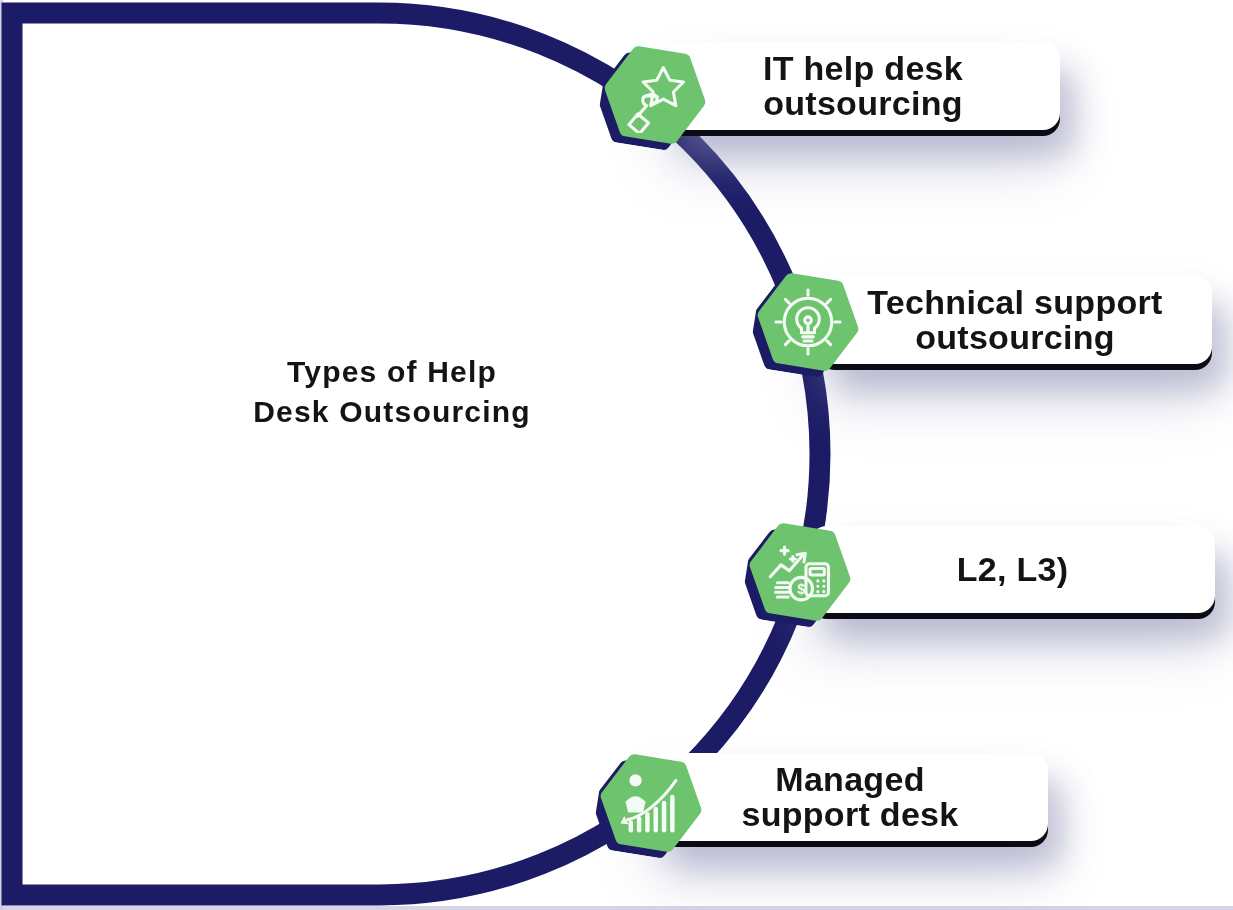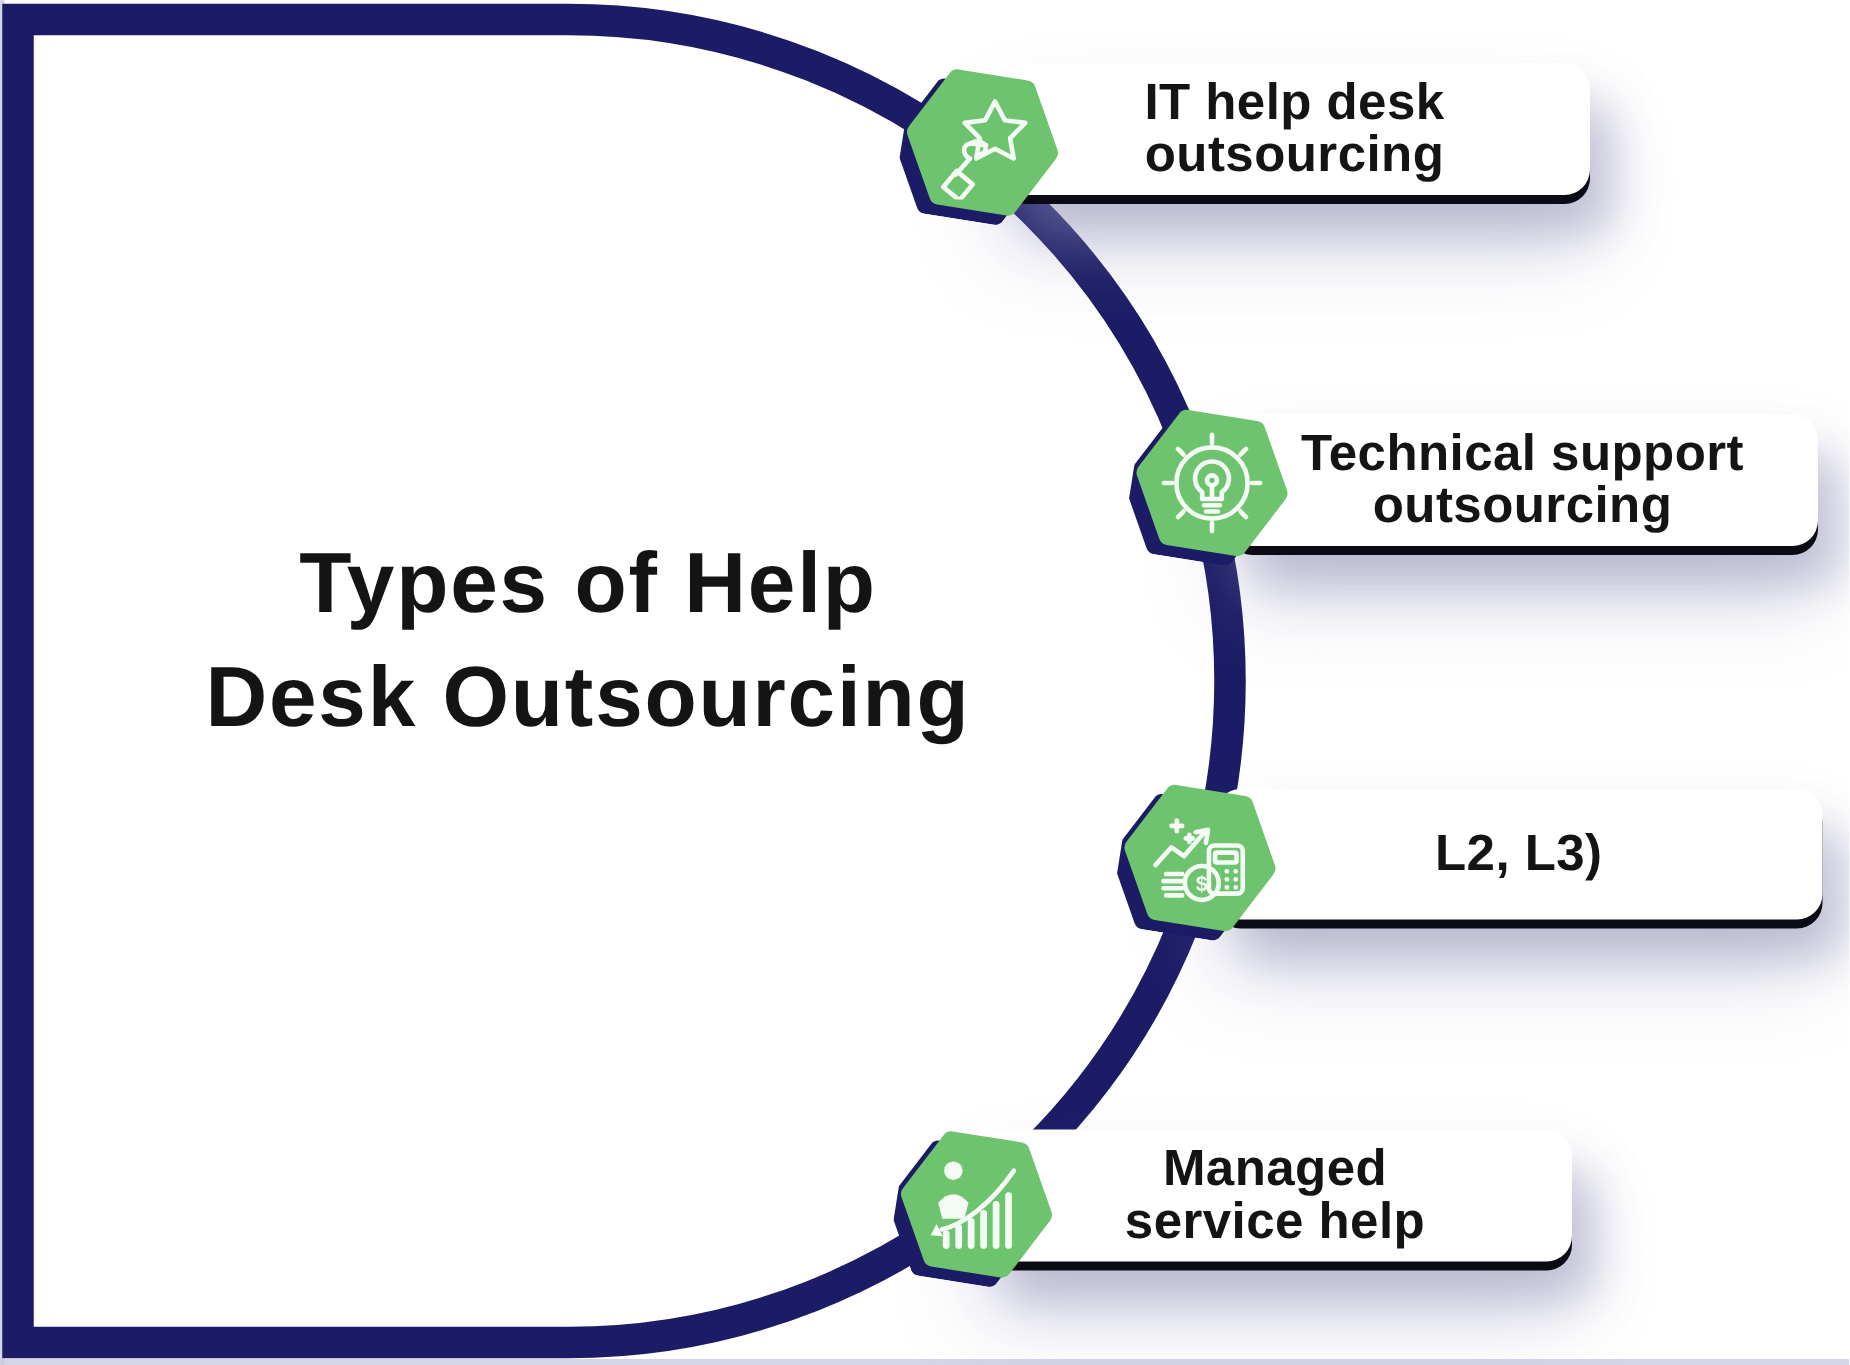--- a/index.html
+++ b/index.html
@@ -11,21 +11,21 @@
     position:relative;width:1233px;height:910px;background:#ffffff;overflow:hidden;
     font-family:"Liberation Sans", sans-serif;
   }
   .edge-strip{position:absolute;background:var(--edge);opacity:.75;z-index:0;}
   .edge-left{left:0;top:0;width:3px;height:100%;}
   .edge-bottom{left:0;top:906px;width:100%;height:4px;}
   #frame-svg{position:absolute;left:0;top:0;z-index:1;}
   #frame-svg .frame-path{fill:none;stroke:var(--navy);stroke-width:21;stroke-linejoin:miter;}
   .main-title{
     position:absolute;left:67px;top:352px;width:650px;z-index:2;
-    text-align:center;color:var(--text);font-weight:800;font-size:57px;
+    text-align:center;color:var(--text);font-weight:800;font-size:30px;
     line-height:1.33;letter-spacing:1.2px;
   }
   .label-card{
     position:absolute;z-index:3;background:var(--card-bg);border-radius:17px;
     display:flex;flex-direction:column;align-items:center;justify-content:center;
     box-shadow:0 6px 0 var(--hard-shadow), 16px 26px 30px var(--soft-shadow), 0 38px 55px rgba(150,150,190,0.30);
   }
   .card-line{
     color:var(--text);font-weight:800;font-size:34px;line-height:35px;
     letter-spacing:.3px;text-align:center;white-space:nowrap;
@@ -66,21 +66,21 @@
     <div class="card-line">Technical support</div>
     <div class="card-line">outsourcing</div>
   </div>
 
   <div class="label-card" style="left:810px;top:526px;width:405px;height:87px;">
     <div class="card-line">L2, L3)</div>
   </div>
 
   <div class="label-card" style="left:652px;top:753px;width:396px;height:88px;">
     <div class="card-line">Managed</div>
-    <div class="card-line">service help</div>
+    <div class="card-line">support desk</div>
   </div>
 
   <div class="hex" style="left:602px;top:42px;">
     <svg class="hexshape" width="106" height="106" viewBox="0 0 100 100">
       <polygon class="hex-shadow" transform="translate(-7,7)" points="8,50 28,13 72,13 92,50 72,87 28,87"></polygon>
       <polygon class="hex-body" points="8,50 28,13 72,13 92,50 72,87 28,87"></polygon>
     </svg>
     <svg class="icon" width="76" height="76" viewBox="0 0 64 64">
       <path class="st" d="M39 9 L44.5 19.5 L56 21 L47.5 29.5 L49.5 41 L39 35.5 L28.5 41 L30.5 29.5 L22 21 L33.5 19.5 Z"></path>
       <path class="st" d="M17 50 L25 41 C20.5 39 20.5 33 25.5 32.5 L34 33.5"></path>

